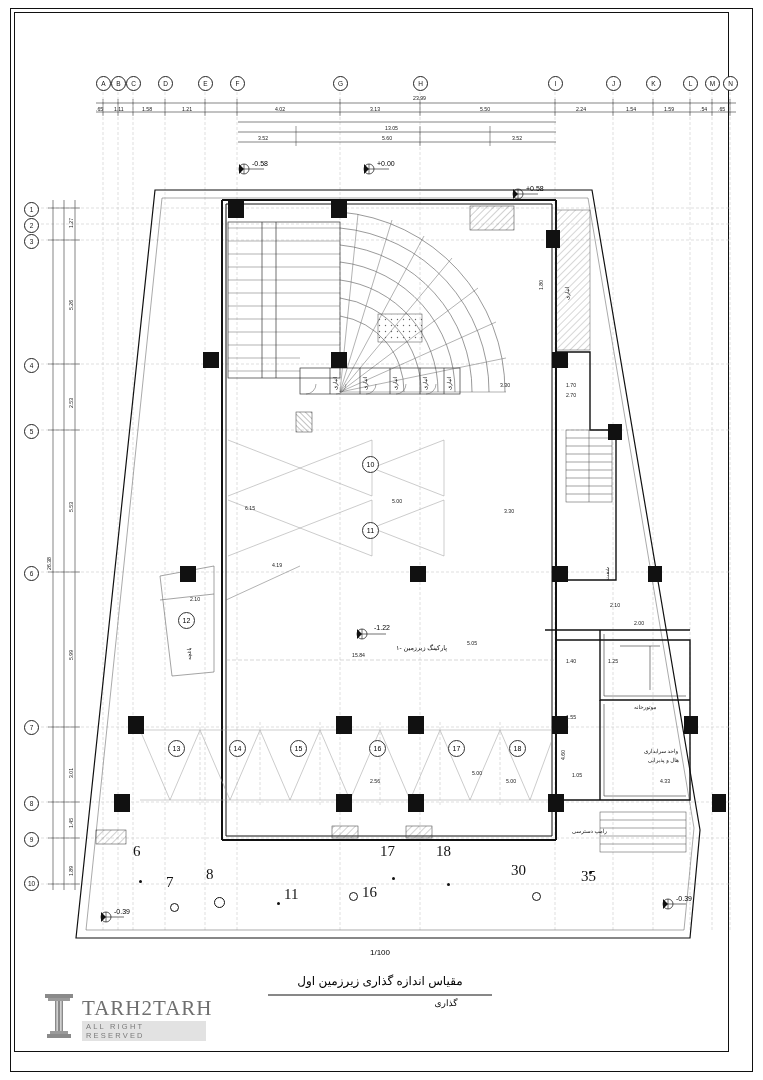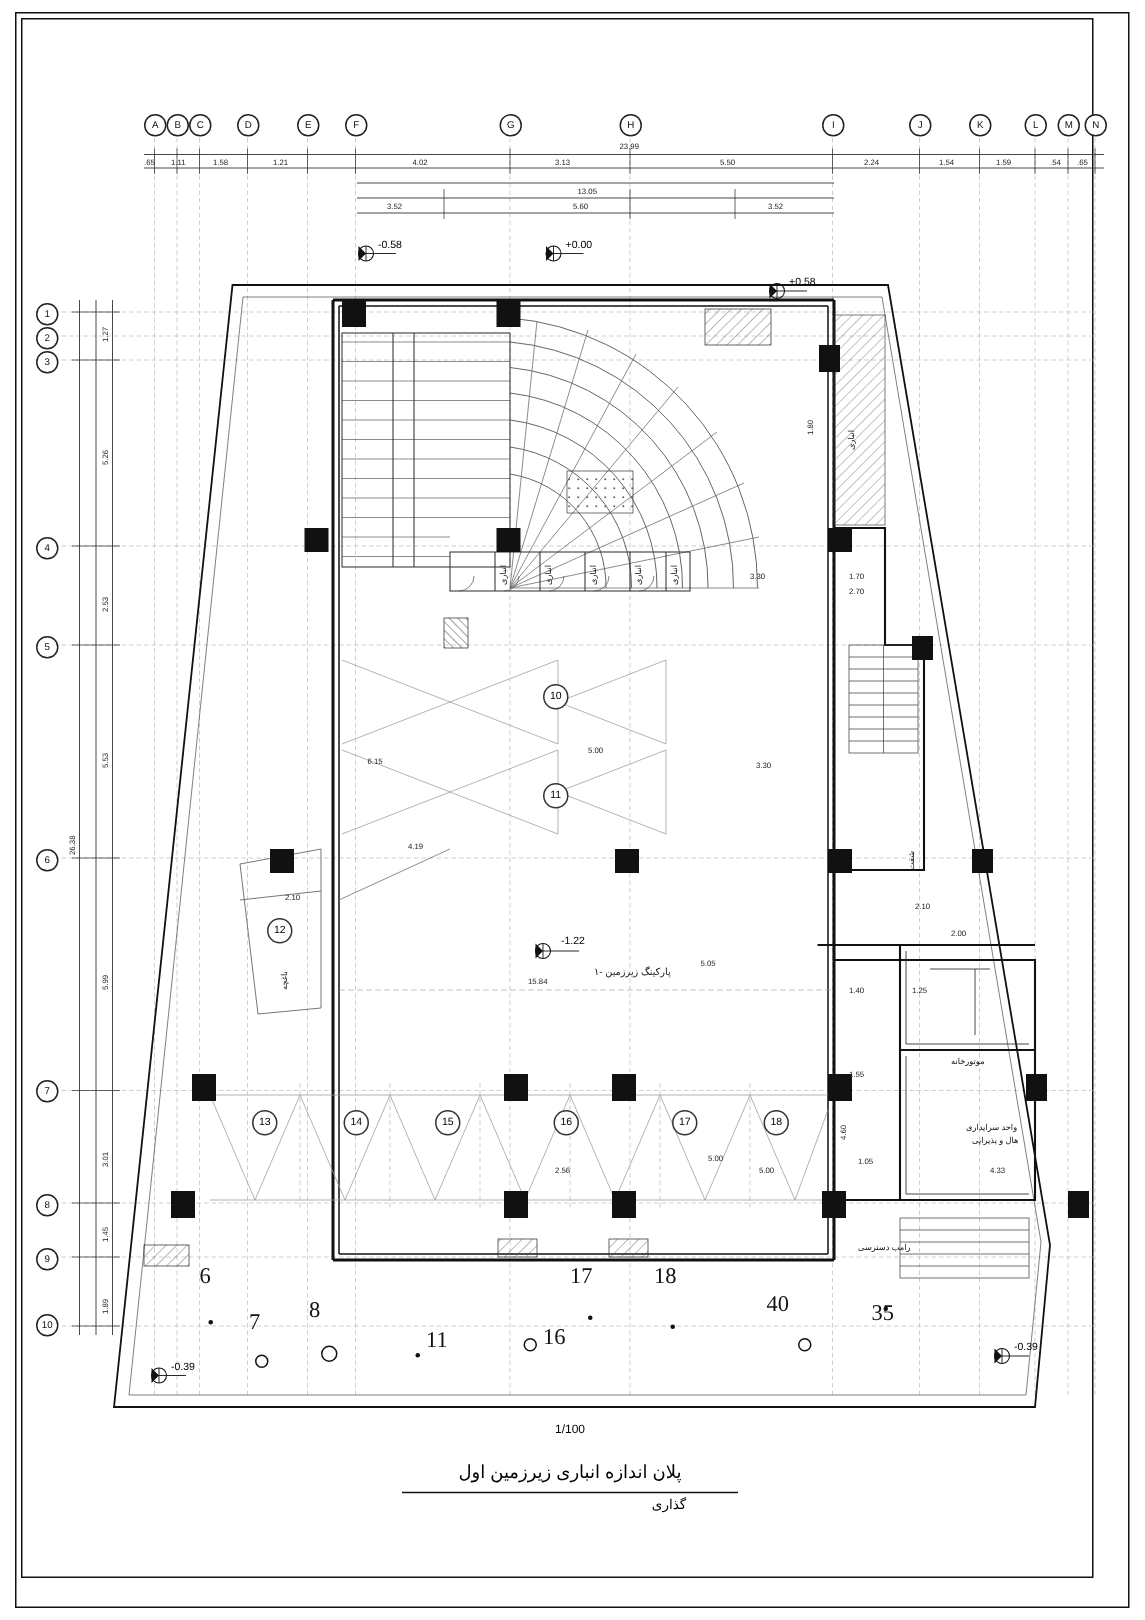--- a/index.html
+++ b/index.html
@@ -485,24 +485,37 @@
 
   <div class="bignum" style="left:362px;top:884px">16</div>
   <div class="circm" style="left:349px;top:892px"></div>
 
   <div class="bignum" style="left:380px;top:843px">17</div>
   <div class="dotm" style="left:392px;top:877px"></div>
 
   <div class="bignum" style="left:436px;top:843px">18</div>
   <div class="dotm" style="left:447px;top:883px"></div>
 
-  <div class="bignum" style="left:511px;top:862px">40</div>
+  <div class="bignum" style="left:511px;top:862px">30</div>
   <div class="circm" style="left:532px;top:892px"></div>
 
   <div class="bignum" style="left:581px;top:868px">35</div>
   <div class="dotm" style="left:589px;top:871px"></div>
 
-  <div class="title-fa" style="left:268px;top:974px;width:224px">پلان اندازه انباری زیرزمین اول</div>
+  <div class="title-fa" style="left:268px;top:974px;width:224px">مقیاس اندازه گذاری زیرزمین اول</div>
   <div class="scale-t" style="left:268px;top:948px;width:224px;font-size:8px">1/100</div>
   <div class="scale-t" style="left:400px;top:998px;width:92px;font-size:9px;direction:rtl">گذاری</div>
 
+  <div class="logo-wrap">
+    <svg class="logo-col" viewBox="0 0 30 46">
+      <rect x="1" y="2" width="28" height="4" fill="#8a8a8a"></rect>
+      <rect x="4" y="6" width="22" height="3" fill="#9a9a9a"></rect>
+      <rect x="11" y="9" width="8" height="30" fill="#8a8a8a"></rect>
+      <rect x="12.6" y="9" width="1" height="30" fill="#ffffff"></rect>
+      <rect x="16.4" y="9" width="1" height="30" fill="#ffffff"></rect>
+      <rect x="6" y="39" width="18" height="3" fill="#9a9a9a"></rect>
+      <rect x="3" y="42" width="24" height="4" fill="#8a8a8a"></rect>
+    </svg>
+    <div class="logo-txt">TARH2TARH</div>
+    <div class="logo-sub">ALL RIGHT RESERVED</div>
+  </div>
 
 </div>
 
 </body></html>

